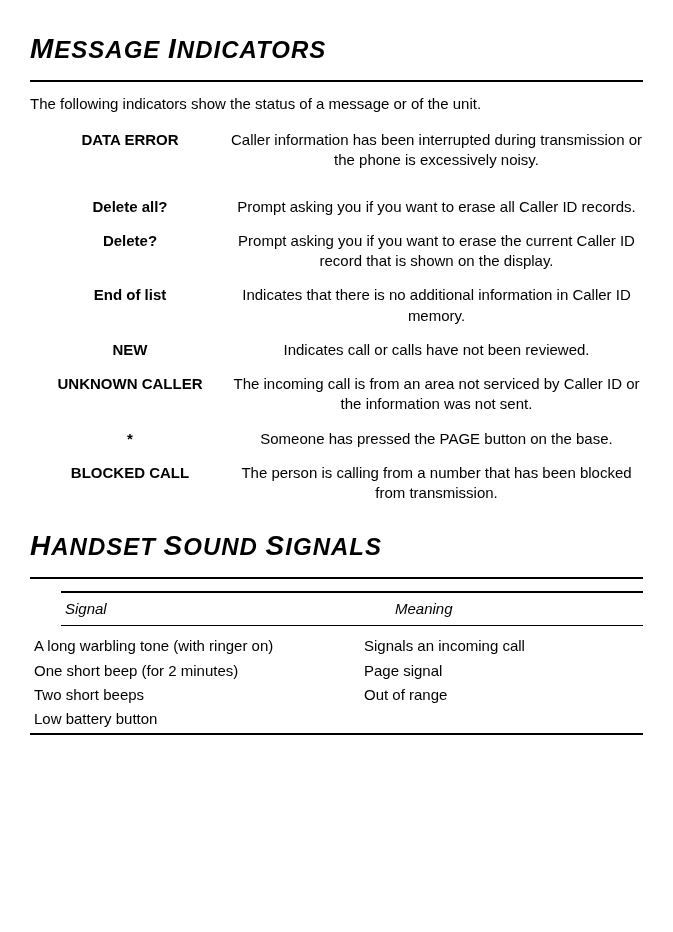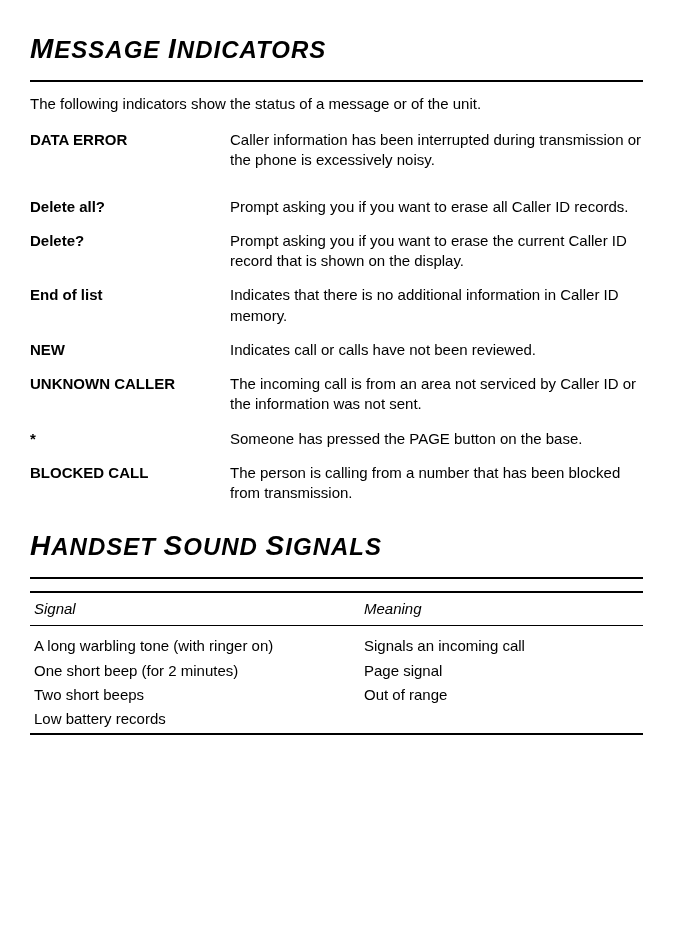--- a/index.html
+++ b/index.html
@@ -23,20 +23,21 @@
     }
     .section-title .cap {
       font-size: 28px;
     }
     .intro {
       margin-bottom: 16px;
     }
     .indicator-row {
       display: flex;
       margin-bottom: 14px;
+      text-align: center;
     }
     .indicator-term {
       font-weight: bold;
       width: 200px;
       flex-shrink: 0;
     }
     .indicator-desc {
       flex: 1;
     }
     .section2 {
@@ -44,20 +45,21 @@
     }
     .table {
       margin-top: 10px;
     }
     .table-header {
       display: flex;
       font-style: italic;
       border-top: 2.5px solid #000;
       border-bottom: 1px solid #000;
       padding: 6px 4px;
+      margin-left: 31px;
     }
     .table-body {
       border-bottom: 2.5px solid #000;
       padding: 8px 4px 2px 4px;
     }
     .table-row {
       display: flex;
       padding: 2px 0;
     }
     .col-signal {
@@ -135,19 +137,19 @@
       </div>
       <div class="table-row">
         <div class="col-signal">One short beep (for 2 minutes)</div>
         <div class="col-meaning">Page signal</div>
       </div>
       <div class="table-row">
         <div class="col-signal">Two short beeps</div>
         <div class="col-meaning">Out of range</div>
       </div>
       <div class="table-row">
-        <div class="col-meaning">Low battery records</div>
+        <div class="col-meaning">Low battery button</div>
       </div>
     </div>
   </div>
 </div>
 
 <div class="page-number">42</div>
 
 </body></html>

